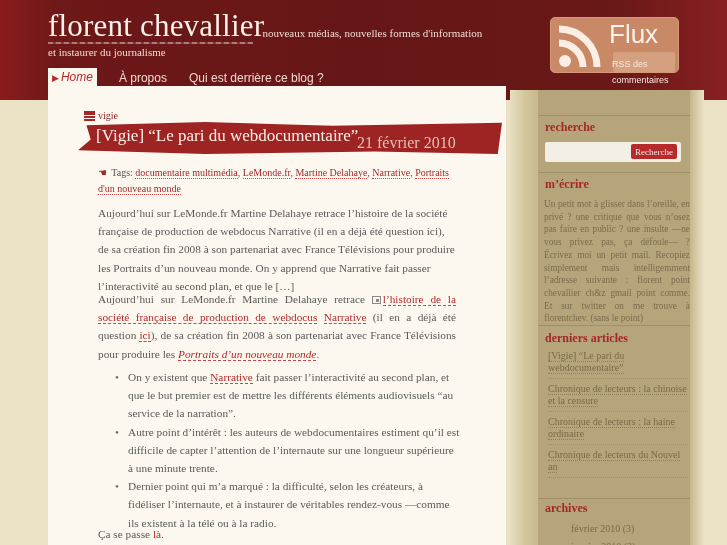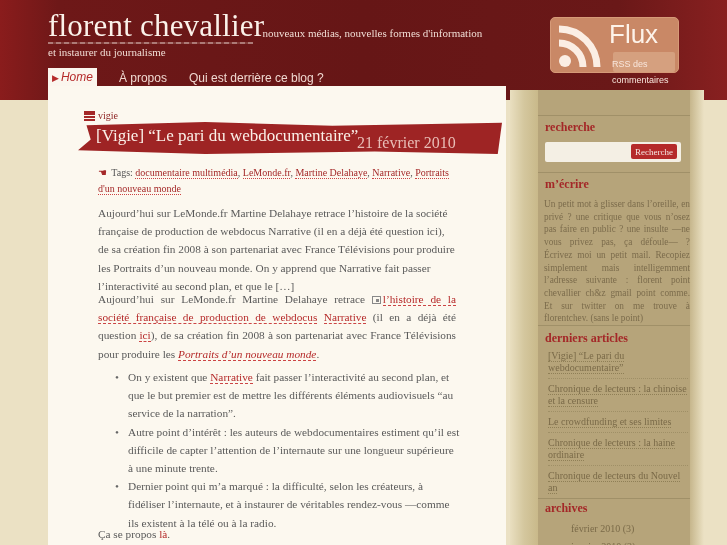--- a/index.html
+++ b/index.html
@@ -207,42 +207,41 @@
 <div class="excerpt">Aujourd’hui sur LeMonde.fr Martine Delahaye retrace l’histoire de la société française de production de webdocus Narrative (il en a déjà été question ici), de sa création fin 2008 à son partenariat avec France Télévisions pour produire les Portraits d’un nouveau monde. On y apprend que Narrative fait passer l’interactivité au second plan, et que le […]</div>
 
 <div class="body-text"><span>Aujourd’hui sur LeMonde.fr Martine Delahaye retrace </span><span class="ext-icon"></span><a>l’histoire de la société française de production de webdocus</a><span> </span><a>Narrative</a><span> (il en a déjà été question </span><a>ici</a><span>), de sa création fin 2008 à son partenariat avec France Télévisions pour produire les </span><a class="ital">Portraits d’un nouveau monde</a><span>.</span></div>
 
 <ul class="bullets">
   <li><span>On y existent que </span><a>Narrative</a><span> fait passer l’interactivité au second plan, et que le but premier est de mettre les différents éléments audiovisuels “au service de la narration”.</span></li>
   <li><span>Autre point d’intérêt : les auteurs de webdocumentaires estiment qu’il est difficile de capter l’attention de l’internaute sur une longueur supérieure à une minute trente.</span></li>
   <li><span>Dernier point qui m’a marqué : la difficulté, selon les créateurs, à fidéliser l’internaute, et à instaurer de véritables rendez-vous —comme ils existent à la télé ou à la radio.</span></li>
 </ul>
 
-<div class="closing"><span>Ça se propos </span><a>là</a><span>.</span></div>
+<div class="closing"><span>Ça se passe </span><a>là</a><span>.</span></div>
 
 <div class="sidebar-strip"></div>
 <div class="sidebar"></div>
 <div class="sidebar-right"></div>
 
 <div class="side-rule" style="top:115px"></div>
 <div class="side-head" style="top:120px">recherche</div>
 <div class="search-box"></div>
 <input class="search-input" placeholder="" style="">
 <button class="search-btn">Recherche</button>
 
 <div class="side-rule" style="top:172px"></div>
 <div class="side-head" style="top:177px">m’écrire</div>
 <div class="contact-text">Un petit mot à glisser dans l’oreille, en privé ? une critique que vous n’osez pas faire en public ? une insulte —ne vous privez pas, ça défoule— ? Écrivez moi un petit mail. Recopiez simplement mais intelligemment l’adresse suivante : florent point chevallier ch&amp;z gmail point comme. Et sur twitter on me trouve à florentchev. (sans le point)</div>
 
 <div class="side-rule" style="top:325px"></div>
 <div class="side-head" style="top:331px">derniers articles</div>
 <ul class="recent-list">
   <li><span>[Vigie] “Le pari du webdocumentaire”</span></li>
   <li><span>Chronique de lecteurs : la chinoise et la censure</span></li>
-  <li><span>Le crowdfunding et ses limites</span></li>
   <li><span>Chronique de lecteurs : la haine ordinaire</span></li>
   <li><span>Chronique de lecteurs du Nouvel an</span></li>
 </ul>
 
 <div class="side-rule" style="top:498px"></div>
 <div class="side-head" style="top:501px">archives</div>
 <ul class="archive-list">
   <li>février 2010 (3)</li>
   <li>janvier 2010 (2)</li>
 </ul>

